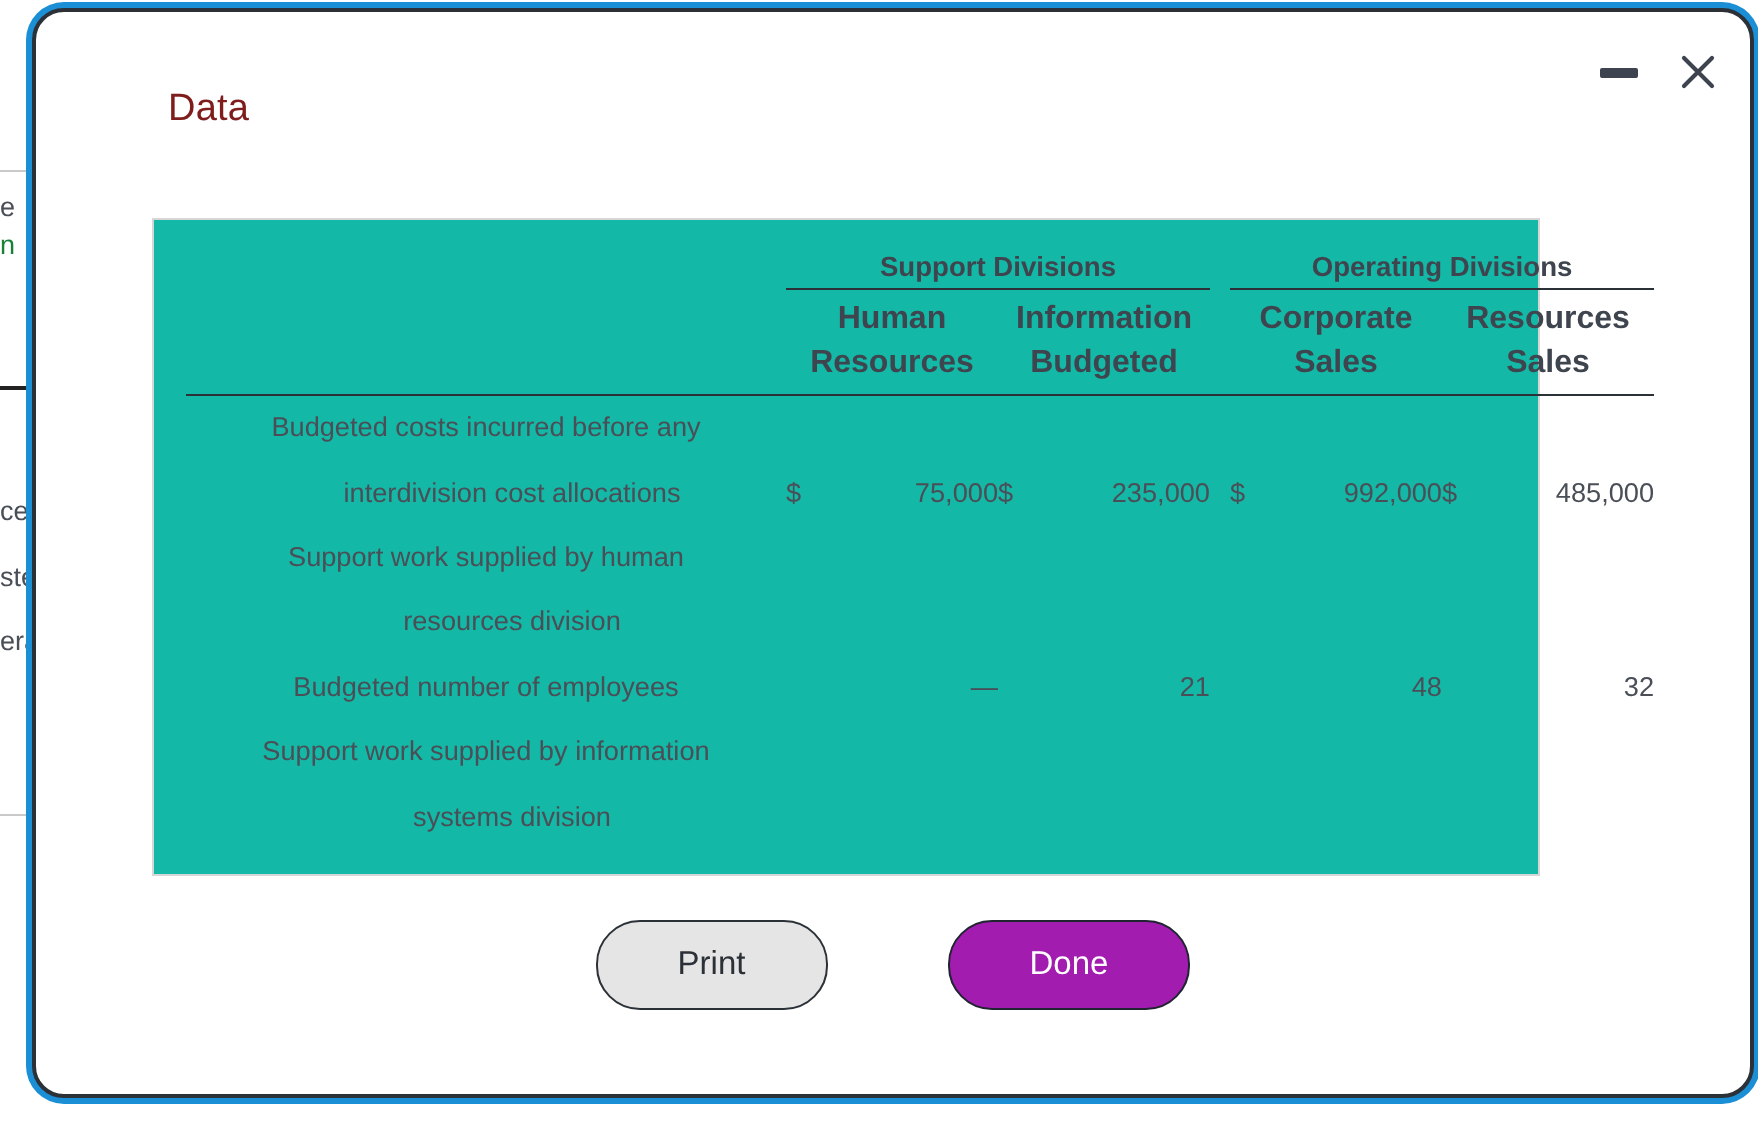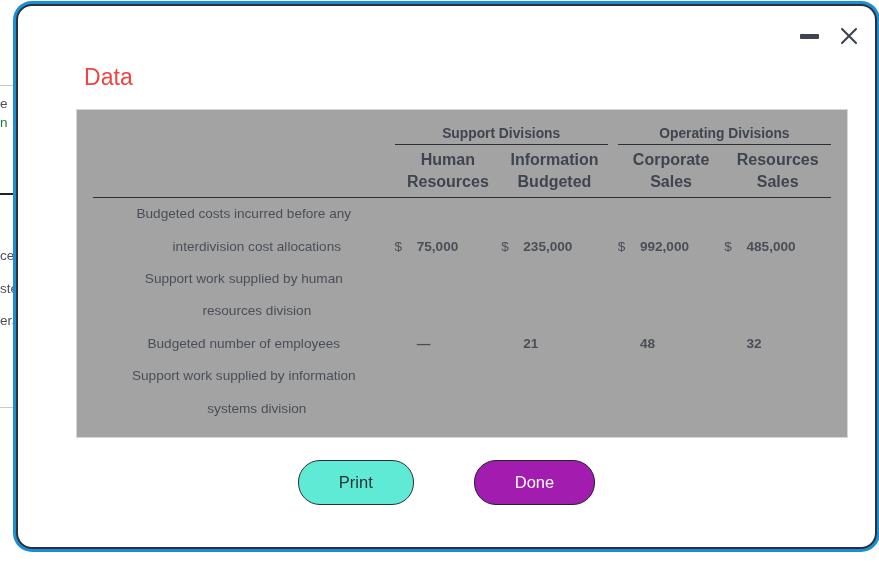--- a/index.html
+++ b/index.html
@@ -80,36 +80,35 @@
     width: 19px;
     height: 5px;
     background: #3d4450;
     border-radius: 1px;
   }
 
   #modal-title {
     position: absolute;
     left: 66px;
     top: 38px;
-    font-size: 23px;
-    color: #ef4444;
+    font-size: 19px;
+    color: #7f1d1d;
     font-weight: 400;
     letter-spacing: 0.1px;
-    margin-top: 20px;
   }
 
   
   #table-card {
     position: absolute;
     left: 58px;
     top: 103px;
-    width: 772px;
+    width: 694px;
     box-sizing: border-box;
     border: 1px solid #d6d6d6;
-    background: #a3a3a3;
+    background: #14b8a6;
     padding: 14px 16px 12px 16px;
   }
 
   table.data-table {
     border-collapse: collapse;
     width: 100%;
     table-layout: fixed;
     font-size: 13.6px;
     color: #4a4f57;
   }
@@ -147,23 +146,23 @@
     white-space: nowrap;
     line-height: 1.5;
   }
   td.lbl.indent { padding-left: 26px; }
   td.cur {
     text-align: left;
     padding: 6px 0;
     white-space: nowrap;
   }
   td.num {
+    text-align: right;
     padding: 6px 0;
     white-space: nowrap;
-    font-weight: bold;
   }
 
   
   #modal-actions {
     position: absolute;
     left: 0;
     right: 0;
     top: 454px;
     display: flex;
     justify-content: center;
@@ -172,21 +171,21 @@
   }
   .btn {
     font-family: "Liberation Sans", sans-serif;
     font-size: 16.5px;
     border-radius: 22px;
     cursor: pointer;
     box-sizing: border-box;
     line-height: 1;
   }
   #print-button {
-    background: #5eead4;
+    background: #e5e5e5;
     color: #2b3137;
     border: 1.6px solid #2b3137;
     padding: 13px 40px;
     min-width: 108px;
   }
   #done-button {
     background: #a21caf;
     color: #ffffff;
     border: 1.6px solid #1f2430;
     padding: 13px 40px;

